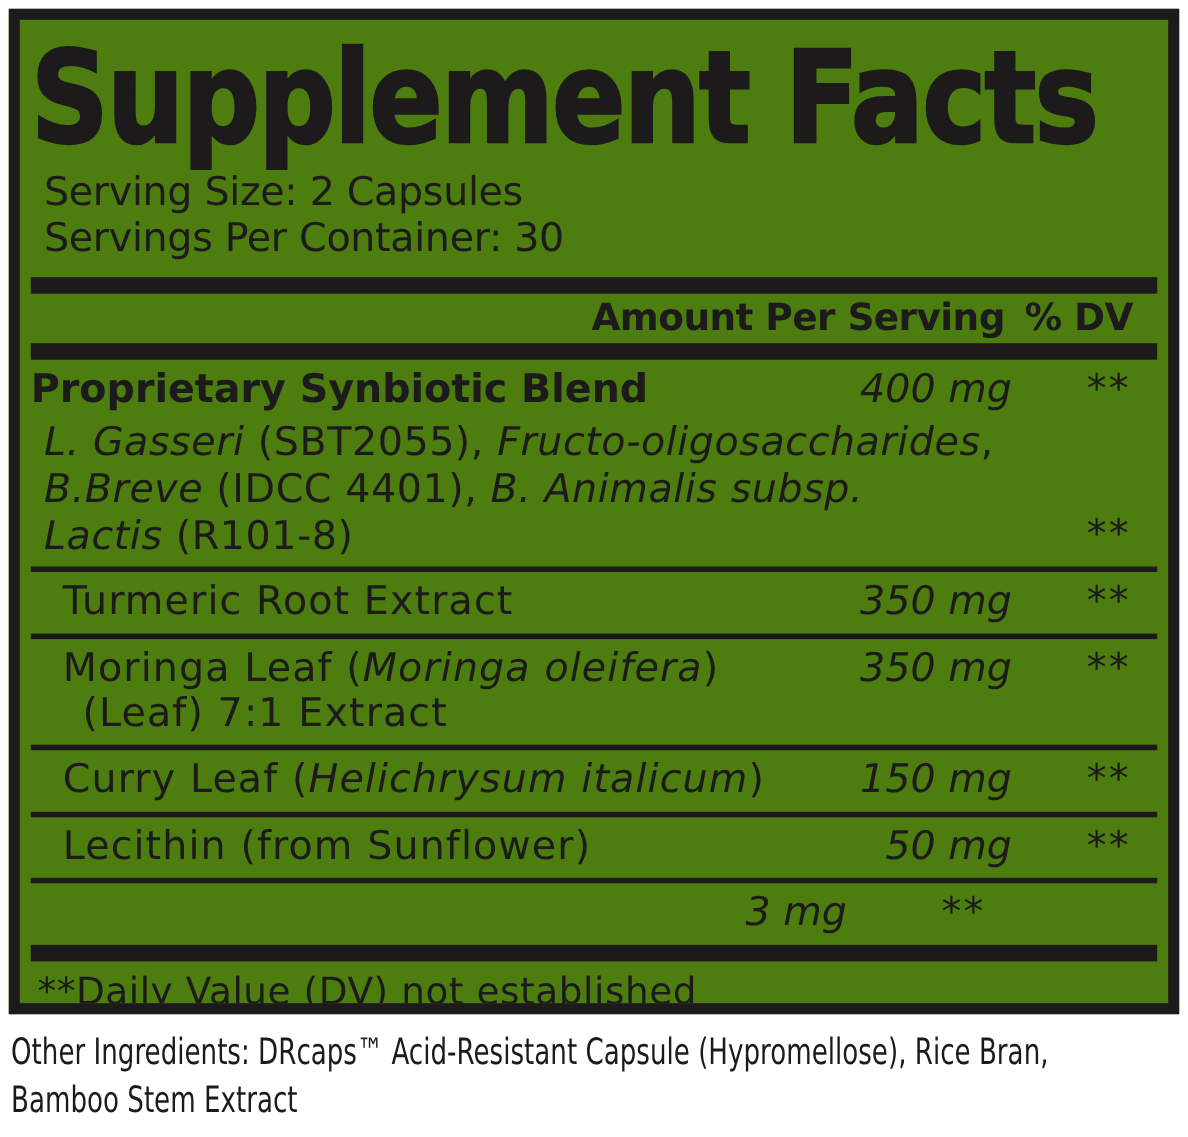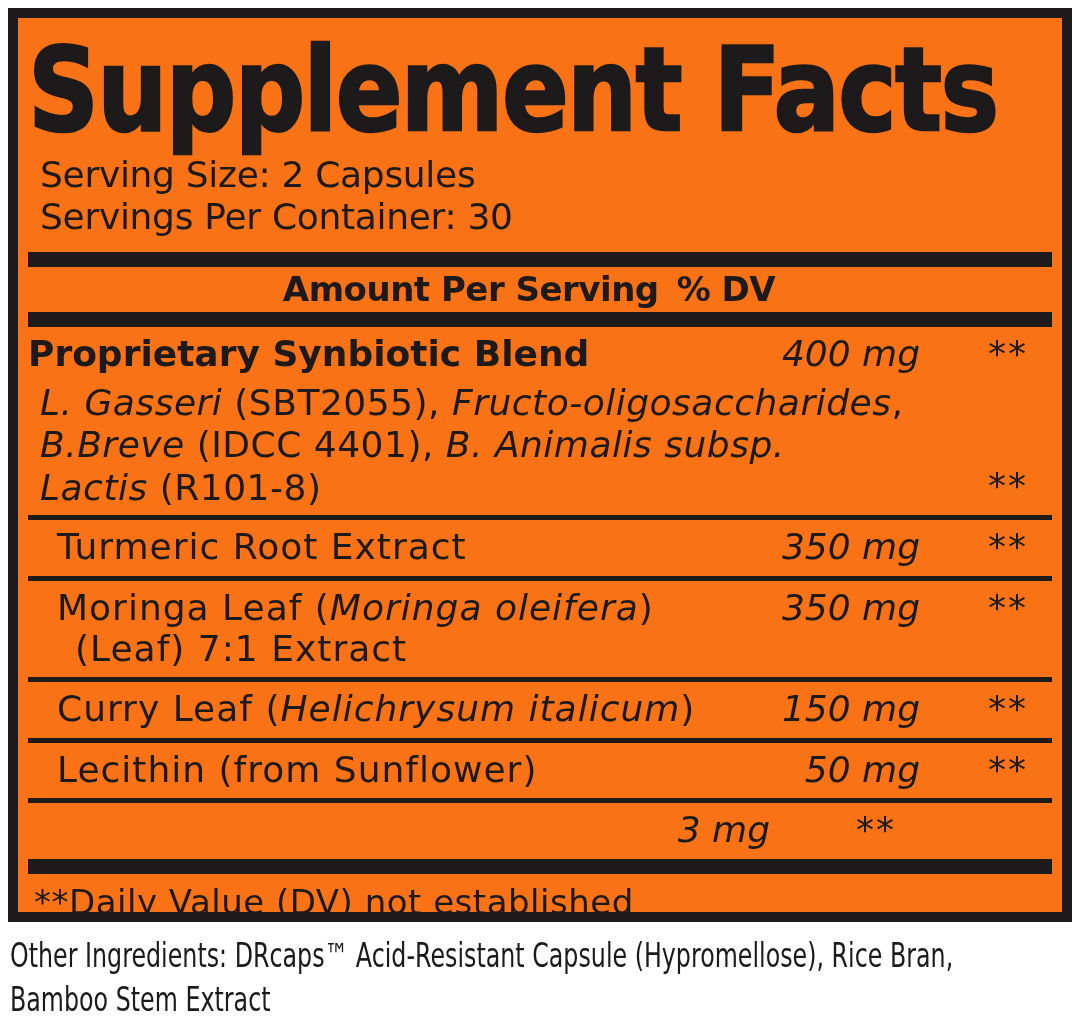--- a/index.html
+++ b/index.html
@@ -7,21 +7,21 @@
   body {
     width: 1080px; height: 1034px;
     position: relative;
     font-family: "DejaVu Sans", "Liberation Sans", sans-serif;
     color: #1c1a1b;
   }
   .facts-box {
     position: absolute; left: 8px; top: 8px;
     width: 1064px; height: 914px;
     border: 10px solid #1c1a1b;
-    background: #f97316;
+    background: #4d7c0f;
     padding: 0 10px;
     overflow: hidden;
   }
   .title {
     display: inline-block;
     font-size: 116px;
     font-weight: bold;
     line-height: 1.0;
     letter-spacing: -2px;
     white-space: nowrap;
@@ -33,21 +33,21 @@
   .serving-info {
     font-size: 36px;
     letter-spacing: -0.3px;
     line-height: 1.16;
     margin: 6px 0 0 12px;
   }
   .bar { height: 15px; background: #1c1a1b; }
   .bar-top { margin-top: 14px; }
   .col-header {
     display: flex;
-    justify-content: center;
+    justify-content: flex-end;
     align-items: center;
     gap: 18px;
     height: 45px;
     font-size: 34px;
     font-weight: bold;
     letter-spacing: -0.5px;
     padding-right: 22px;
   }
   .sep { height: 5px; background: #1c1a1b; }
   .row {

